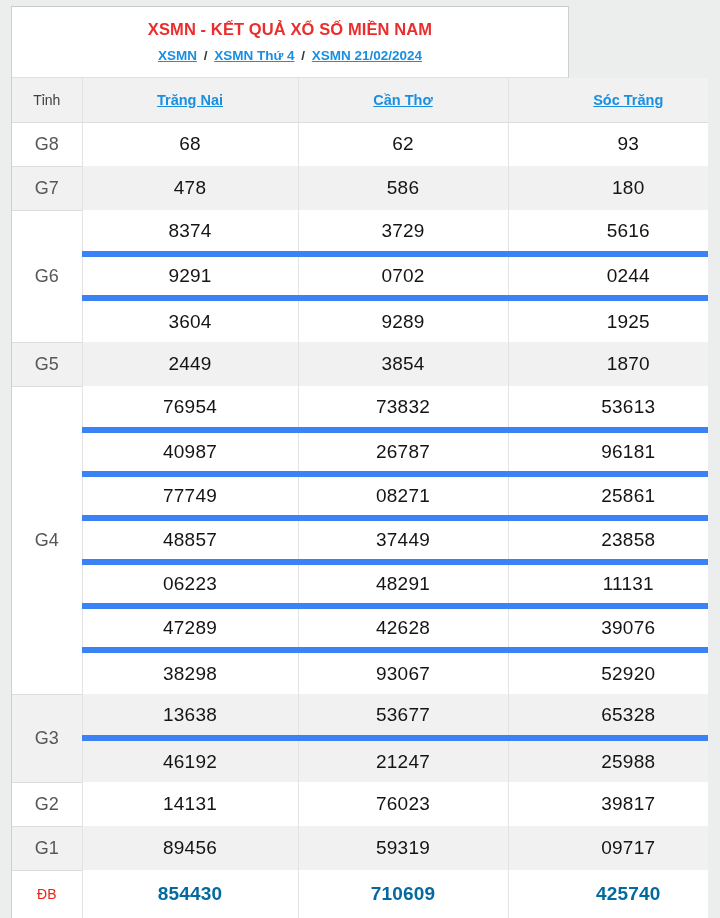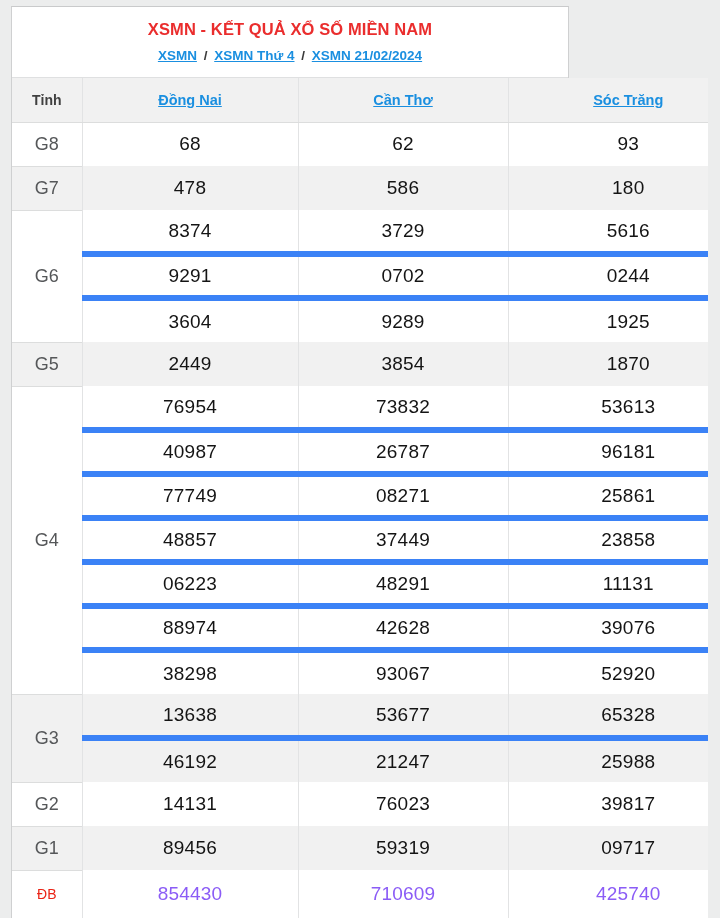--- a/index.html
+++ b/index.html
@@ -85,21 +85,21 @@
     font-size: 14.5px;
   }
   th.prov-head a {
     color: #1a8fe0;
     font-weight: 700;
     text-decoration: underline;
     font-size: 14.5px;
   }
   th.tinh-head {
     color: #404040;
-    font-weight: 700;
+    font-weight: 400;
     font-size: 14px;
   }
 
   .grp-label {
     color: #555759;
     font-size: 18px;
     font-weight: 400;
     border-right: 1px solid #e2e3e4;
   }
   .num {
@@ -115,21 +115,21 @@
   
   tr.sub td.num { border-top: 6px solid #3b82f6; }
   tr.grp-first td.num { border-top: none; }
 
   
   tr.band-start td, tr.band-start th { border-top: 1px solid #dcdddd; }
 
   td.grp-label.spanned { border-top: 1px solid #dcdddd; }
 
   .db-label { color: #ea2416; font-weight: 400; font-size: 14px; }
-  .db-num { color: #8b5cf6; font-size: 19px; font-weight: 400; }
+  .db-num { color: #0369a1; font-size: 19px; font-weight: 700; }
 
   .row-h-sm { height: 44px; }
   .row-h-lg { height: 48px; }
 </style>
 </head>
 <body>
 
 <div id="page">
   <div class="card">
 
@@ -148,21 +148,21 @@
       <colgroup>
         <col class="c0">
           <col class="c1">
           <col class="c2">
           <col class="c3">
       </colgroup>
       <thead>
         <tr>
           <th class="tinh-head">Tỉnh</th>
           <th class="prov-head">
-            <a href="#">Đồng Nai</a>
+            <a href="#">Trăng Nai</a>
           </th>
           <th class="prov-head">
             <a href="#">Cần Thơ</a>
           </th>
           <th class="prov-head">
             <a href="#">Sóc Trăng</a>
           </th>
         </tr>
       </thead>
       <tbody id="lotto-body">
@@ -220,21 +220,21 @@
             <td class="num">48857</td>
             <td class="num">37449</td>
             <td class="num">23858</td>
           </tr>
           <tr class="band-plain sub row-h-sm">
             <td class="num">06223</td>
             <td class="num">48291</td>
             <td class="num">11131</td>
           </tr>
           <tr class="band-plain sub row-h-sm">
-            <td class="num">88974</td>
+            <td class="num">47289</td>
             <td class="num">42628</td>
             <td class="num">39076</td>
           </tr>
           <tr class="band-plain sub row-h-sm">
             <td class="num">38298</td>
             <td class="num">93067</td>
             <td class="num">52920</td>
           </tr>
           <tr class="band-alt band-start grp-first row-h-sm">
             <td class="grp-label spanned" rowspan="2">G3</td>

